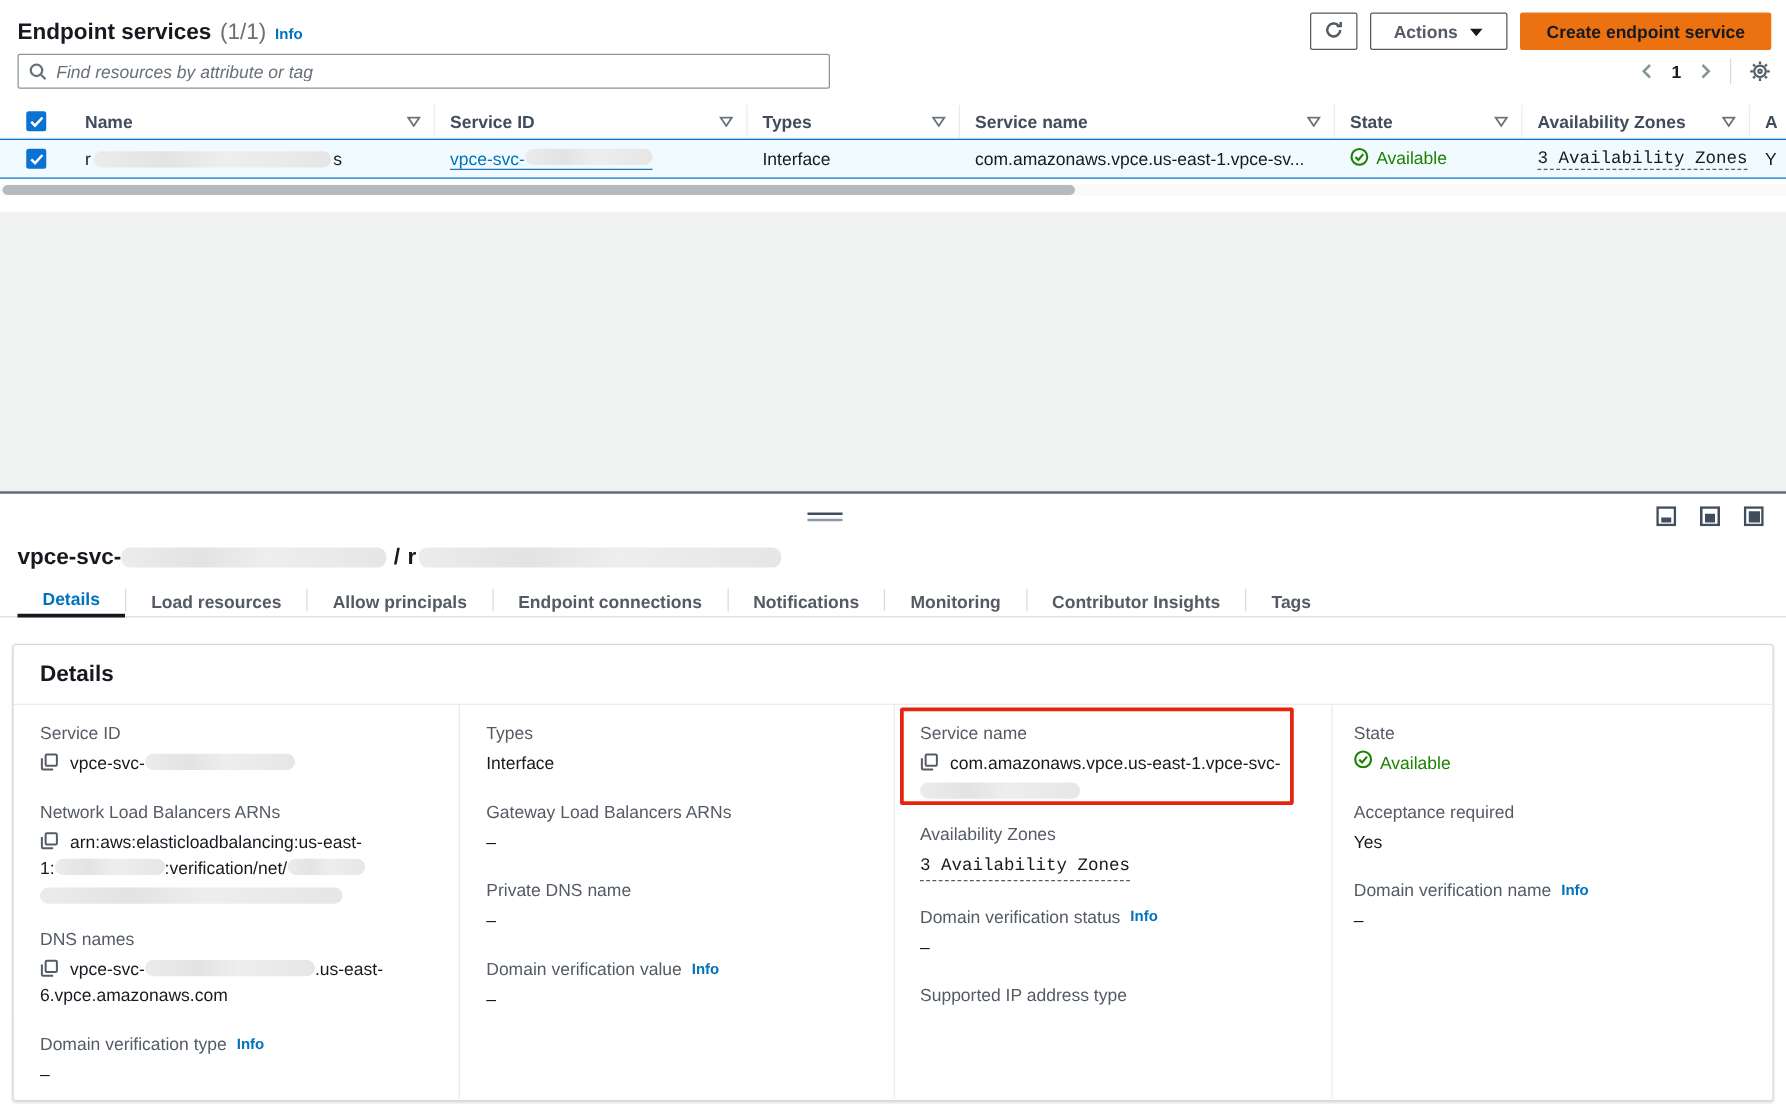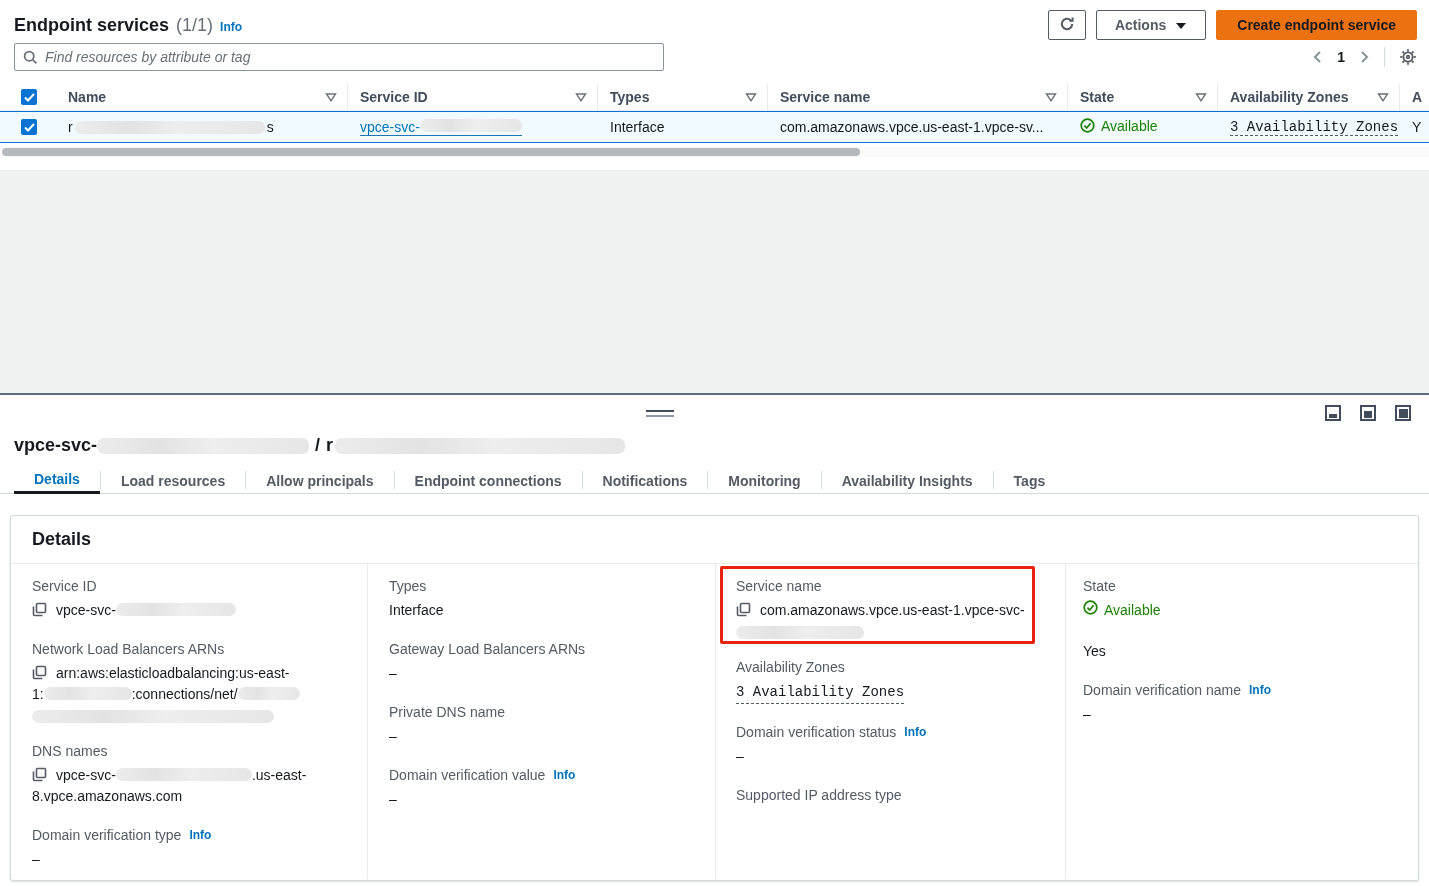--- a/index.html
+++ b/index.html
@@ -367,21 +367,21 @@
       <div class="tab-sep"></div>
       <div class="tab">
           <span>Notifications</span>
         </div>
       <div class="tab-sep"></div>
       <div class="tab">
           <span>Monitoring</span>
         </div>
       <div class="tab-sep"></div>
       <div class="tab">
-          <span>Availability Insights</span>
+          <span>Contributor Insights</span>
         </div>
       <div class="tab-sep"></div>
       <div class="tab">
           <span>Tags</span>
         </div>
     </div>
 
     <div class="card">
       <div class="card-hdr">Details</div>
       <div class="card-body">
@@ -404,36 +404,36 @@
             <div class="lbl">
                 <span>Network Load Balancers ARNs</span>
               </div>
             <div class="val">
               <span class="copy-icon">
                   <svg width="15" height="15" viewBox="0 0 15 15">
                     <rect x="4.5" y="1.5" width="9" height="9" rx="1" fill="none" stroke="#545b64" stroke-width="1.6"></rect>
                     <path d="M10.5 13.5h-8a1 1 0 0 1-1-1v-8" fill="none" stroke="#545b64" stroke-width="1.6"></path>
                   </svg>
                 </span><span>arn:aws:elasticloadbalancing:us-east-</span><br>
-              <span>1:</span><span class="redact" style="width:88px;"></span><span>:connections/net/</span><span class="redact" style="width:62px;"></span>
+              <span>1:</span><span class="redact" style="width:88px;"></span><span>:verification/net/</span><span class="redact" style="width:62px;"></span>
               <span class="redact block" style="width:242px;"></span>
             </div>
           </div>
           <div class="f">
             <div class="lbl">
                 <span>DNS names</span>
               </div>
             <div class="val">
               <span class="copy-icon">
                   <svg width="15" height="15" viewBox="0 0 15 15">
                     <rect x="4.5" y="1.5" width="9" height="9" rx="1" fill="none" stroke="#545b64" stroke-width="1.6"></rect>
                     <path d="M10.5 13.5h-8a1 1 0 0 1-1-1v-8" fill="none" stroke="#545b64" stroke-width="1.6"></path>
                   </svg>
                 </span><span>vpce-svc-</span><span class="redact" style="width:136px;"></span><span>.us-east-</span><br>
-              <span>8.vpce.amazonaws.com</span>
+              <span>6.vpce.amazonaws.com</span>
             </div>
           </div>
           <div class="f">
             <div class="lbl">
               <span>Domain verification type</span>
               <span class="info-link">Info</span>
             </div>
             <div class="val dash">–</div>
           </div>
         </div>
@@ -513,20 +513,23 @@
                   <svg width="15" height="15" viewBox="0 0 15 15">
                       <circle cx="7.5" cy="7.5" r="6.3" fill="none" stroke="#1d8102" stroke-width="1.7"></circle>
                       <polyline points="4.4,7.7 6.7,10 10.6,5.3" fill="none" stroke="#1d8102" stroke-width="1.7"></polyline>
                     </svg>
                 </span>
                 <span>Available</span>
               </span>
             </div>
           </div>
           <div class="f">
+            <div class="lbl">
+                <span>Acceptance required</span>
+              </div>
             <div class="val">Yes</div>
           </div>
           <div class="f">
             <div class="lbl">
               <span>Domain verification name</span>
               <span class="info-link">Info</span>
             </div>
             <div class="val dash">–</div>
           </div>
         </div>

